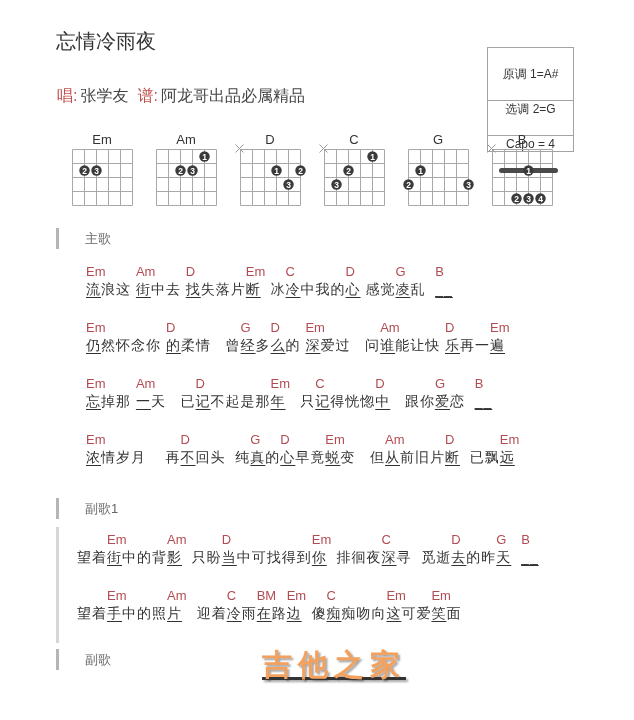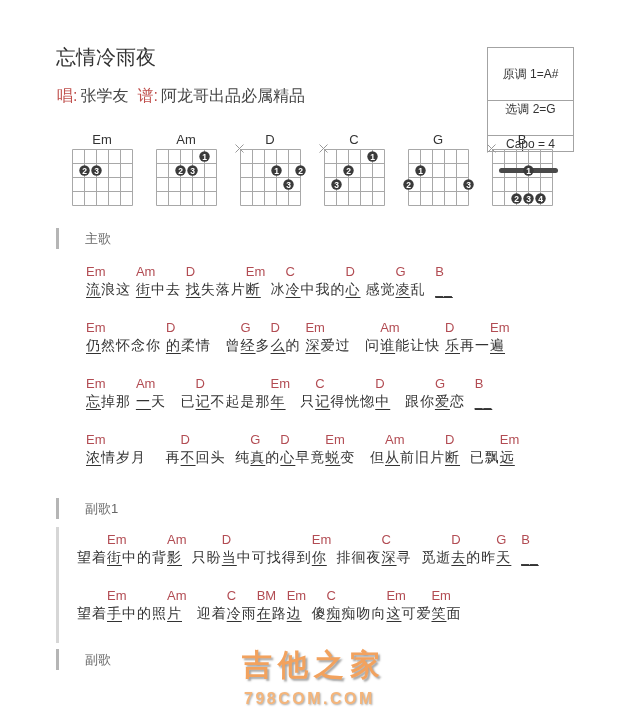--- a/index.html
+++ b/index.html
@@ -1,19 +1,19 @@
 <!DOCTYPE html>
 <html style="--chord-color: #b24c53; --label-color: #c0504d; --wm-color: #f2a25e;"><head>
 <meta charset="utf-8">
 <style>
   * { box-sizing: border-box; margin: 0; padding: 0; }
   html, body { width: 634px; height: 720px; overflow: hidden; background: #ffffff; }
   body { position: relative; font-family: "Liberation Sans", "DejaVu Sans", sans-serif; color: #333333; }
 
-  .title { position: absolute; left: 56px; top: 44px; font-size: 20px; line-height: 26px; color: #333333; white-space: nowrap; font-family: Liberation Serif, serif; }
+  .title { position: absolute; left: 56px; top: 28px; font-size: 20px; line-height: 26px; color: #333333; white-space: nowrap; font-family: Liberation Serif, serif; }
   .meta { position: absolute; left: 57px; top: 87px; font-size: 16px; line-height: 17px; color: #444444; white-space: nowrap; }
   .meta .lbl { color: var(--label-color, #c0504d); margin-right: 3px; }
   .meta .gap { margin-left: 9px; }
 
   .key-box { position: absolute; left: 487px; top: 47px; width: 87px; border: 1px solid #a3a3a3; background: #fff; }
   .key-row { height: 16.3px; line-height: 16px; font-size: 12px; text-align: center; color: #333333; border-top: 1px solid #a3a3a3; white-space: nowrap; margin-top: 18px; }
   .key-row:first-child { border-top: none; }
 
   .chord-row { position: absolute; left: 60px; top: 132px; width: 504px; height: 80px; }
   .chord { position: absolute; top: 0; width: 84px; height: 80px; }
@@ -23,21 +23,21 @@
   .sec-label { position: absolute; left: 56px; height: 21px; border-left: 3px solid #b5b5b5; padding-left: 26px; font-size: 13px; line-height: 21px; color: #666666; white-space: nowrap; }
 
   .lines { position: absolute; }
   .chorus-block { position: absolute; left: 56px; top: 527px; width: 540px; height: 116px; border-left: 3px solid #d6d6d6; padding-left: 18px; padding-top: 4px; }
 
   .line { position: relative; height: 56px; padding-top: 17px; white-space: pre; font-size: 14px; letter-spacing: 1px; line-height: 18px; color: #333333; }
   .seg { position: relative; display: inline-block; vertical-align: top; line-height: 18px; }
   .chord-lbl { position: absolute; left: 0; top: -16px; font-size: 13px; line-height: 16px; color: var(--chord-color, #b24c53); letter-spacing: 0; white-space: nowrap; }
   .anchor { text-decoration: underline; text-underline-offset: 3px; text-decoration-color: #333333; }
 
-  .watermark { position: absolute; left: 242px; top: 648px; width: 150px; }
+  .watermark { position: absolute; left: 262px; top: 648px; width: 150px; text-decoration: underline; }
   .wm-title { font-size: 30px; line-height: 34px; font-weight: bold; color: var(--wm-color, #f2a25e); letter-spacing: 6px; white-space: nowrap; text-shadow: 2px 2px 2px rgba(0,0,0,0.35); }
   .wm-url { margin-top: 8px; margin-left: 2px; font-size: 16px; line-height: 18px; font-weight: bold; color: #f5b57a; letter-spacing: 2.5px; white-space: nowrap; text-shadow: 1px 1px 2px rgba(0,0,0,0.35); }
 </style>
 </head>
 <body>
 
 <div class="title">忘情冷雨夜</div>
 
 <div class="meta">
   <span class="lbl">唱:</span><span>张学友</span><span class="lbl gap">谱:</span><span>阿龙哥出品必属精品</span>
@@ -211,14 +211,13 @@
       <div class="line"><span class="seg"><span class="rest">望着</span></span><span class="seg"><span class="chord-lbl">Em</span><span class="anchor">街</span><span class="rest">中的背</span></span><span class="seg"><span class="chord-lbl">Am</span><span class="anchor">影</span><span class="rest">  只盼</span></span><span class="seg"><span class="chord-lbl">D</span><span class="anchor">当</span><span class="rest">中可找得到</span></span><span class="seg"><span class="chord-lbl">Em</span><span class="anchor">你</span><span class="rest">  排徊夜</span></span><span class="seg"><span class="chord-lbl">C</span><span class="anchor">深</span><span class="rest">寻  觅逝</span></span><span class="seg"><span class="chord-lbl">D</span><span class="anchor">去</span><span class="rest">的昨</span></span><span class="seg"><span class="chord-lbl">G</span><span class="anchor">天</span><span class="rest">  </span></span><span class="seg"><span class="chord-lbl">B</span><span class="anchor">__</span></span></div>
       <div class="line"><span class="seg"><span class="rest">望着</span></span><span class="seg"><span class="chord-lbl">Em</span><span class="anchor">手</span><span class="rest">中的照</span></span><span class="seg"><span class="chord-lbl">Am</span><span class="anchor">片</span><span class="rest">   迎着</span></span><span class="seg"><span class="chord-lbl">C</span><span class="anchor">冷</span><span class="rest">雨</span></span><span class="seg"><span class="chord-lbl">BM</span><span class="anchor">在</span><span class="rest">路</span></span><span class="seg"><span class="chord-lbl">Em</span><span class="anchor">边</span><span class="rest">  傻</span></span><span class="seg"><span class="chord-lbl">C</span><span class="anchor">痴</span><span class="rest">痴吻向</span></span><span class="seg"><span class="chord-lbl">Em</span><span class="anchor">这</span><span class="rest">可爱</span></span><span class="seg"><span class="chord-lbl">Em</span><span class="anchor">笑</span><span class="rest">面</span></span></div>
     </div>
 </div>
 
 <div class="sec-label" style="top:649px">副歌</div>
 <div id="lines-2" class="lines" style="left:86px; top:680px;"></div>
 
 <div class="watermark">
   <div class="wm-title">吉他之家</div>
-  <div class="wm-url">798COM.COM</div>
 </div>
 
 </body></html>

